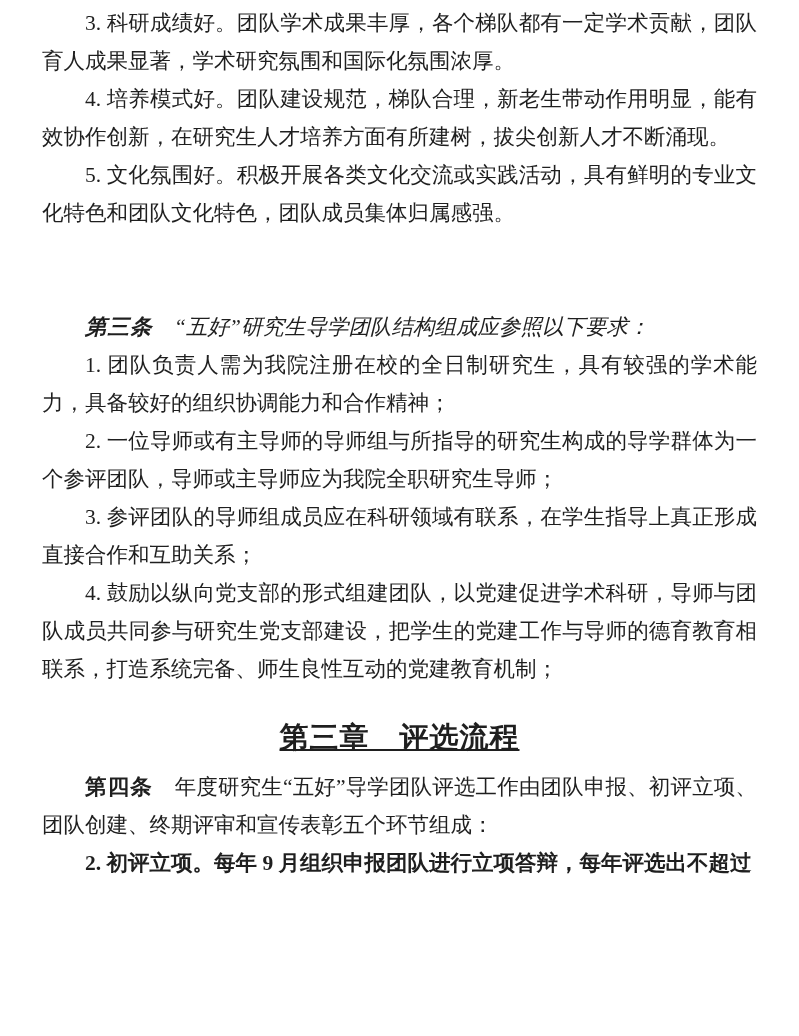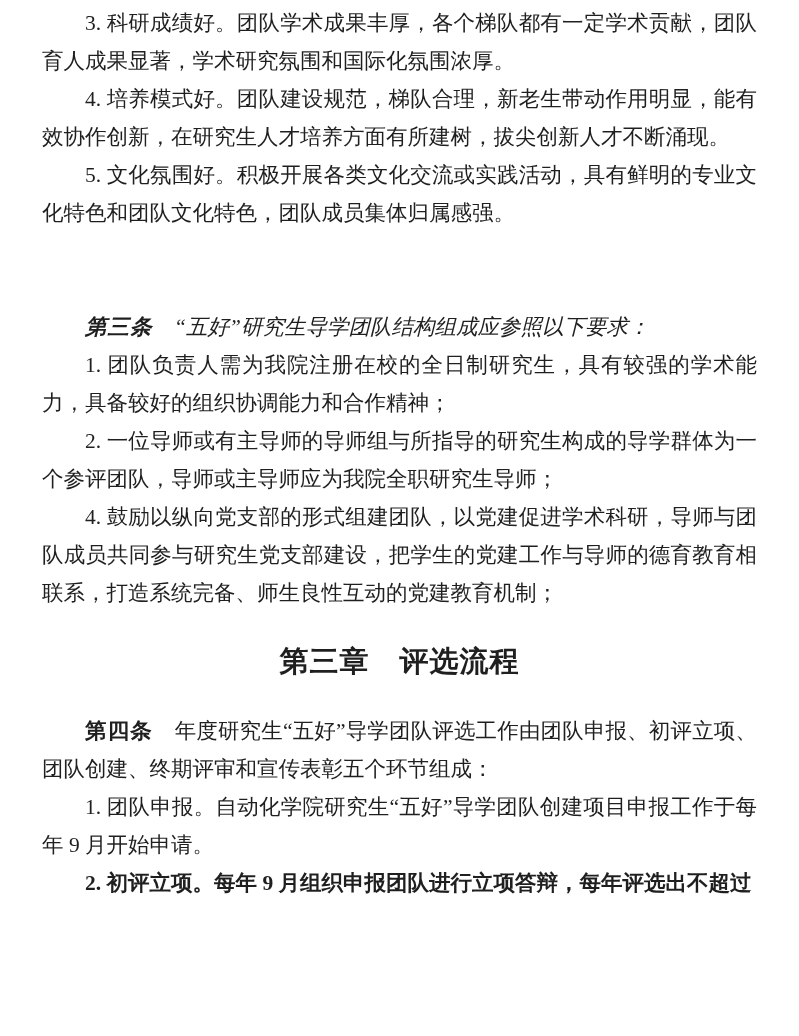--- a/index.html
+++ b/index.html
@@ -32,53 +32,54 @@
     font-style: italic;
   }
   .lead {
     font-weight: 700;
     letter-spacing: 1px;
   }
   .bold-line {
     font-weight: 700;
   }
   .chapter {
-    margin: 26px 0 28px 0;
+    margin: 26px 0 8px 0;
     font-size: 29px;
     line-height: 46px;
     font-weight: 700;
     text-align: center;
     text-indent: 0;
     letter-spacing: 1px;
     font-family: "Liberation Sans", "Liberation Serif", sans-serif;
+    text-decoration: underline;
   }
 </style>
 </head>
 <body>
 
 <div class="page">
 
   <p>3. 科研成绩好。团队学术成果丰厚，各个梯队都有一定学术贡献，团队育人成果显著，学术研究氛围和国际化氛围浓厚。</p>
 
   <p>4. 培养模式好。团队建设规范，梯队合理，新老生带动作用明显，能有效协作创新，在研究生人才培养方面有所建树，拔尖创新人才不断涌现。</p>
 
   <p>5. 文化氛围好。积极开展各类文化交流或实践活动，具有鲜明的专业文化特色和团队文化特色，团队成员集体归属感强。</p>
 
   <p class="gap-before"><span class="lead">第三条</span><span>　“五好”研究生导学团队结构组成应参照以下要求：</span></p>
 
   <p>1. 团队负责人需为我院注册在校的全日制研究生，具有较强的学术能力，具备较好的组织协调能力和合作精神；</p>
 
   <p>2. 一位导师或有主导师的导师组与所指导的研究生构成的导学群体为一个参评团队，导师或主导师应为我院全职研究生导师；</p>
 
+  <p>3. 参评团队的导师组成员应在科研领域有联系，在学生指导上真正形成直接合作和互助关系；</p>
 
   <p>4. 鼓励以纵向党支部的形式组建团队，以党建促进学术科研，导师与团队成员共同参与研究生党支部建设，把学生的党建工作与导师的德育教育相联系，打造系统完备、师生良性互动的党建教育机制；</p>
 
 
 
   <h2 class="chapter">第三章　评选流程</h2>
 
   <p><span class="lead">第四条</span><span>　年度研究生“五好”导学团队评选工作由团队申报、初评立项、团队创建、终期评审和宣传表彰五个环节组成：</span></p>
 
-  <p>1. 团队申报。自动化学院研究生“五好”导学团队创建项目申报工作于每年 9 月开始申请。</p>
 
   <p class="bold-line">2. 初评立项。每年 9 月组织申报团队进行立项答辩，每年评选出不超过</p>
 
 </div>
 
 </body></html>

